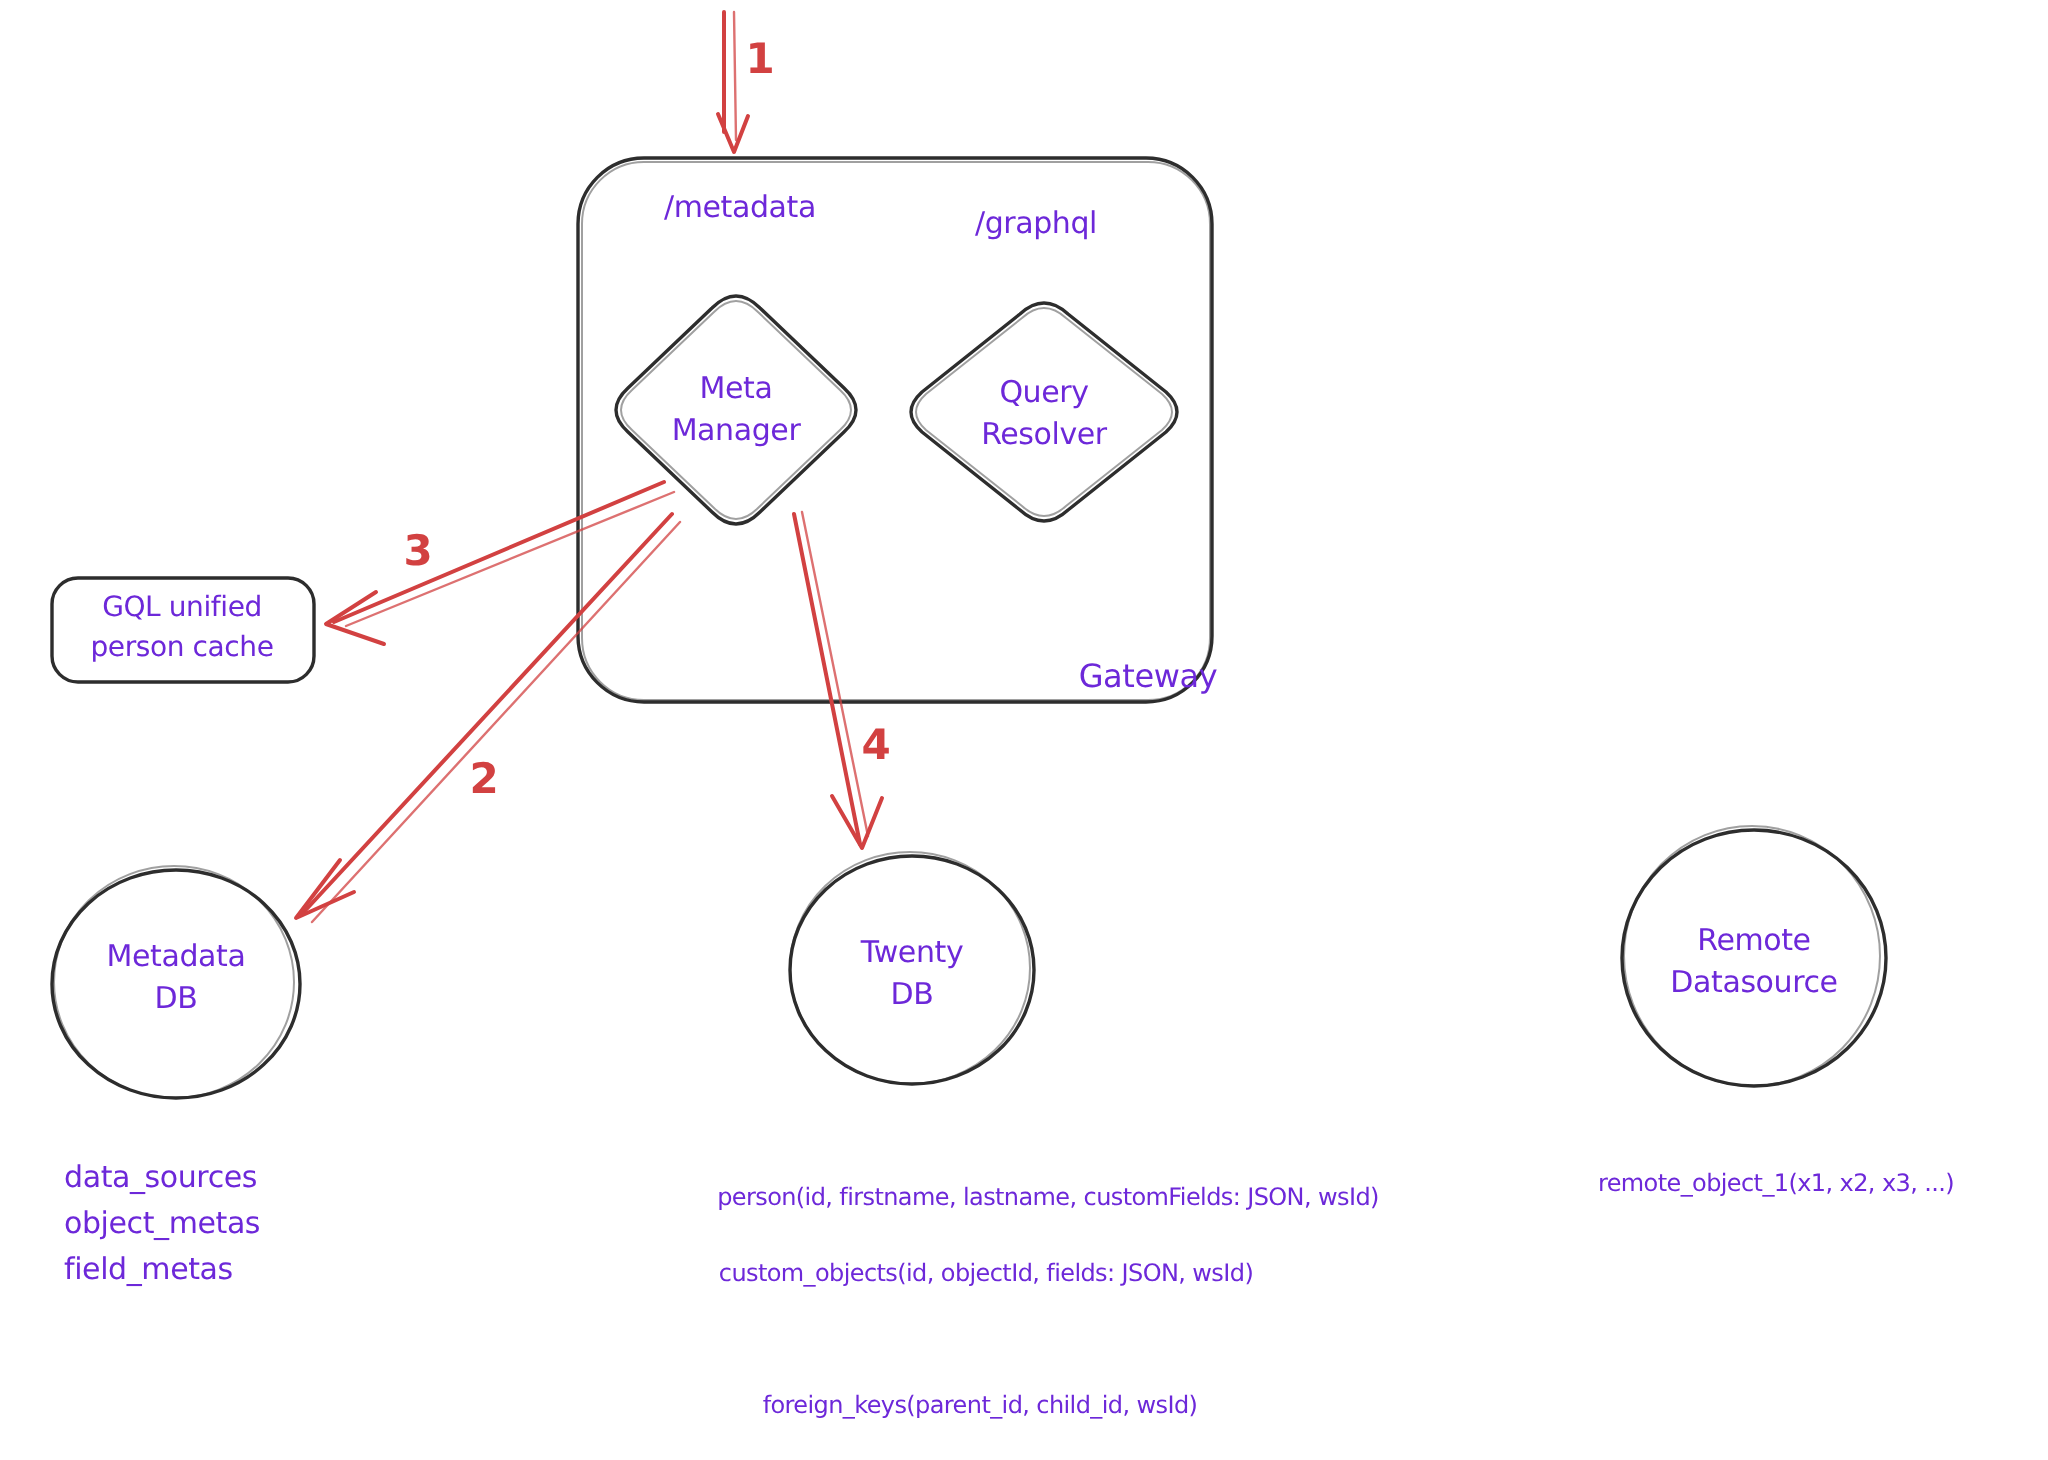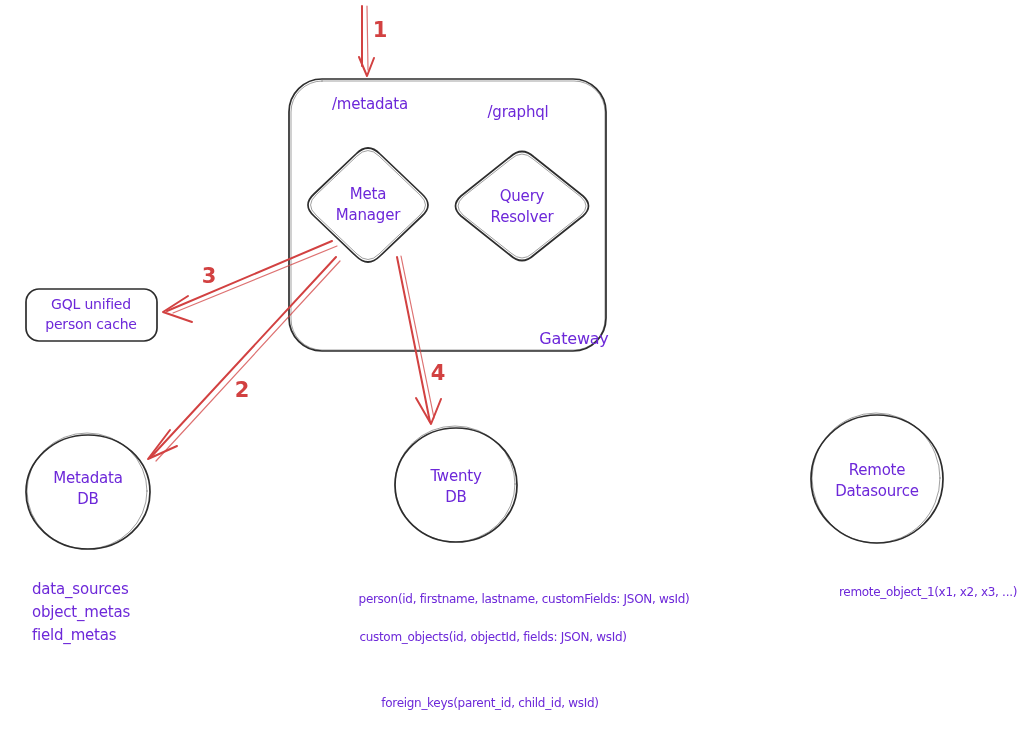--- a/index.html
+++ b/index.html
@@ -131,21 +131,21 @@
     <div>Remote</div>
     <div>Datasource</div>
   </div>
 
   <div class="txt schema" style="left:524px;top:599px;">person(id, firstname, lastname, customFields: JSON, wsId)</div>
 
   <div class="txt schema" style="left:490px;top:703px;">foreign_keys(parent_id, child_id, wsId)</div>
 
   <div class="txt schema" style="left:493px;top:637px;">custom_objects(id, objectId, fields: JSON, wsId)</div>
 
-  <div class="txt schema" style="left:928px;top:592px;">remote_object_1(x1, x2, x3, ...)</div>
+  <div class="txt schema" style="left:888px;top:592px;">remote_object_1(x1, x2, x3, ...)</div>
 
   <div class="txt num" style="left:380px;top:30px;">1</div>
 
   <div class="txt num" style="left:209px;top:276px;">3</div>
 
   <div class="txt num" style="left:242px;top:390px;">2</div>
 
   <div class="txt num" style="left:438px;top:373px;">4</div>
 
 </div>

